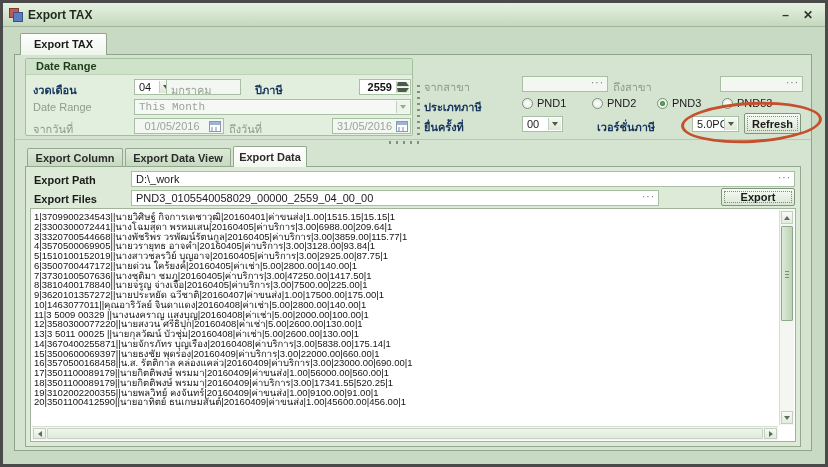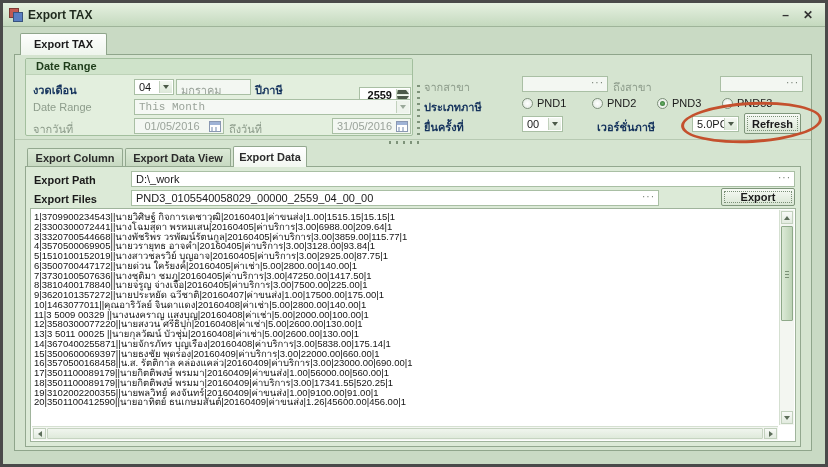--- a/index.html
+++ b/index.html
@@ -115,23 +115,23 @@
 
     <div class="groupbox">
       <div class="groupbox-hd">Date Range</div>
       <span class="lbl-b" style="left:7px;top:22px;">งวดเดือน</span>
       <div class="combo" style="left:108px;top:20px;width:40px;">
         <span>04</span>
         <span class="arrow">
             <span class="tri-d"></span>
           </span>
       </div>
-      <div class="field dis" style="left:150px;top:20px;width:75px;">มกราคม</div>
+      <div class="field dis" style="left:140px;top:20px;width:75px;">มกราคม</div>
       <span class="lbl-b" style="left:229px;top:22px;">ปีภาษี</span>
-      <div class="spinner" style="left:333px;top:28px;width:52px;">
+      <div class="spinner" style="left:333px;top:20px;width:52px;">
         <span>2559</span>
         <span class="spin-btns">
           <span>
               <span class="tri-u"></span>
             </span>
           <span>
               <span class="tri-d"></span>
             </span>
         </span>
       </div>
@@ -245,21 +245,21 @@
           <div class="dline">10|1463077011||คุณอาริวัลย์  จินดาแดง|20160408|ค่าเช่า|5.00|2800.00|140.00|1</div>
           <div class="dline">11|3 5009 00329 ||นางนงคราญ แสงบุญ|20160408|ค่าเช่า|5.00|2000.00|100.00|1</div>
           <div class="dline">12|3580300077220||นายสงวน ศรีธิปุก|20160408|ค่าเช่า|5.00|2600.00|130.00|1</div>
           <div class="dline">13|3 5011 00025 ||นายกุลวัฒน์ บัวชุ่ม|20160408|ค่าเช่า|5.00|2600.00|130.00|1</div>
           <div class="dline">14|3670400255871||นายจักรภัทร บุญเรือง|20160408|ค่าบริการ|3.00|5838.00|175.14|1</div>
           <div class="dline">15|3500600069397||นายธงชัย พุดร่อง|20160409|ค่าบริการ|3.00|22000.00|660.00|1</div>
           <div class="dline">16|3570500168458||น.ส. รัตติกาล คล่องแคล่ว|20160409|ค่าบริการ|3.00|23000.00|690.00|1</div>
           <div class="dline">17|3501100089179||นายกิตติพงษ์  พรมมา|20160409|ค่าขนส่ง|1.00|56000.00|560.00|1</div>
           <div class="dline">18|3501100089179||นายกิตติพงษ์  พรมมา|20160409|ค่าบริการ|3.00|17341.55|520.25|1</div>
           <div class="dline">19|3102002200355||นายพลวิทย์  คงจันทร์|20160409|ค่าขนส่ง|1.00|9100.00|91.00|1</div>
-          <div class="dline">20|3501100412590||นายอาทิตย์ ธนเกษมสันต์|20160409|ค่าขนส่ง|1.26|45600.00|456.00|1</div>
+          <div class="dline">20|3501100412590||นายอาทิตย์ ธนเกษมสันต์|20160409|ค่าขนส่ง|1.00|45600.00|456.00|1</div>
         </div>
 
         <div class="vscroll">
           <span class="sbtn" style="left:1px;right:1px;top:1px;height:13px;">
               <span class="tri-u" style="border-bottom-color:#5d6e5a;"></span>
             </span>
           <div class="vthumb"></div>
           <span class="sbtn" style="left:1px;right:1px;bottom:1px;height:13px;">
               <span class="tri-d" style="border-top-color:#5d6e5a;"></span>
             </span>

